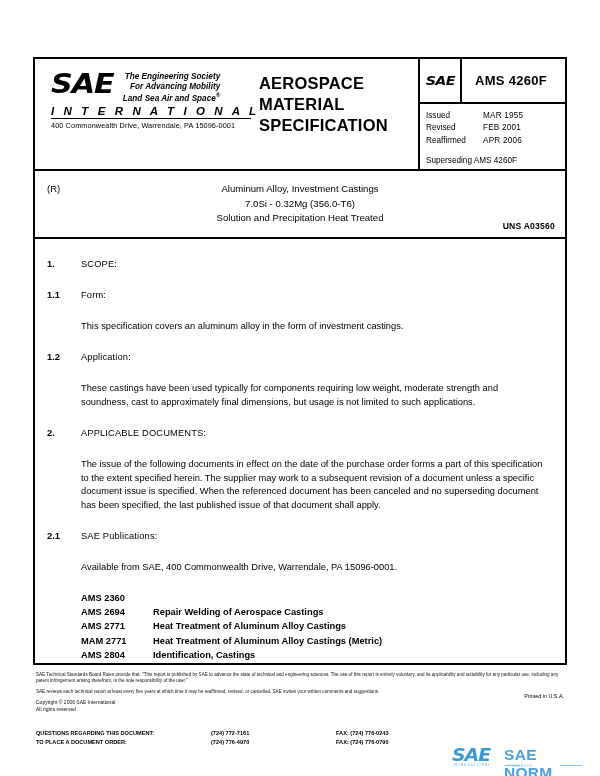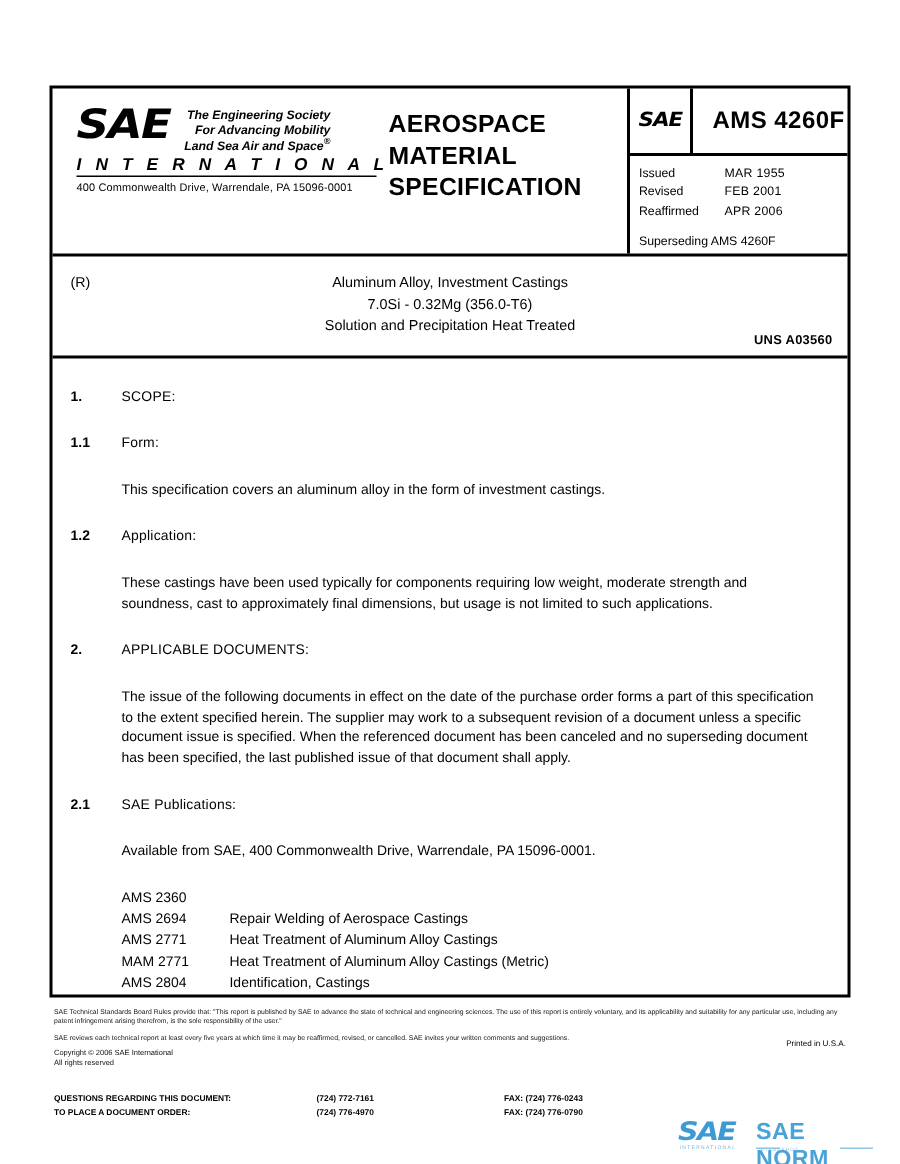--- a/index.html
+++ b/index.html
@@ -142,21 +142,21 @@
     font-weight: bold;
     font-style: italic;
     font-size: 13px;
     letter-spacing: -0.6px;
     transform: scaleX(1.1);
   }
   .hr-amsnum {
     flex: 1;
     padding-left: 13px;
     font-weight: bold;
-    font-size: 16px;
+    font-size: 13px;
     letter-spacing: 0.3px;
   }
   .hr-dates {
     padding: 6px 0 0 6px;
     font-size: 8.2px;
     line-height: 1.52;
   }
   .date-row {
     display: flex;
     align-items: flex-end;
@@ -224,20 +224,21 @@
     margin-left: 34px;
     margin-bottom: 17px;
     text-align: left;
     max-width: 470px;
   }
   .para.tight { margin-bottom: 16px; }
 
   .ref-list {
     margin-left: 34px;
     margin-top: 16px;
+    font-weight: bold;
   }
   .ref-row {
     display: flex;
     line-height: 1.52;
   }
   .ref-id {
     width: 72px;
     flex-shrink: 0;
   }
 

